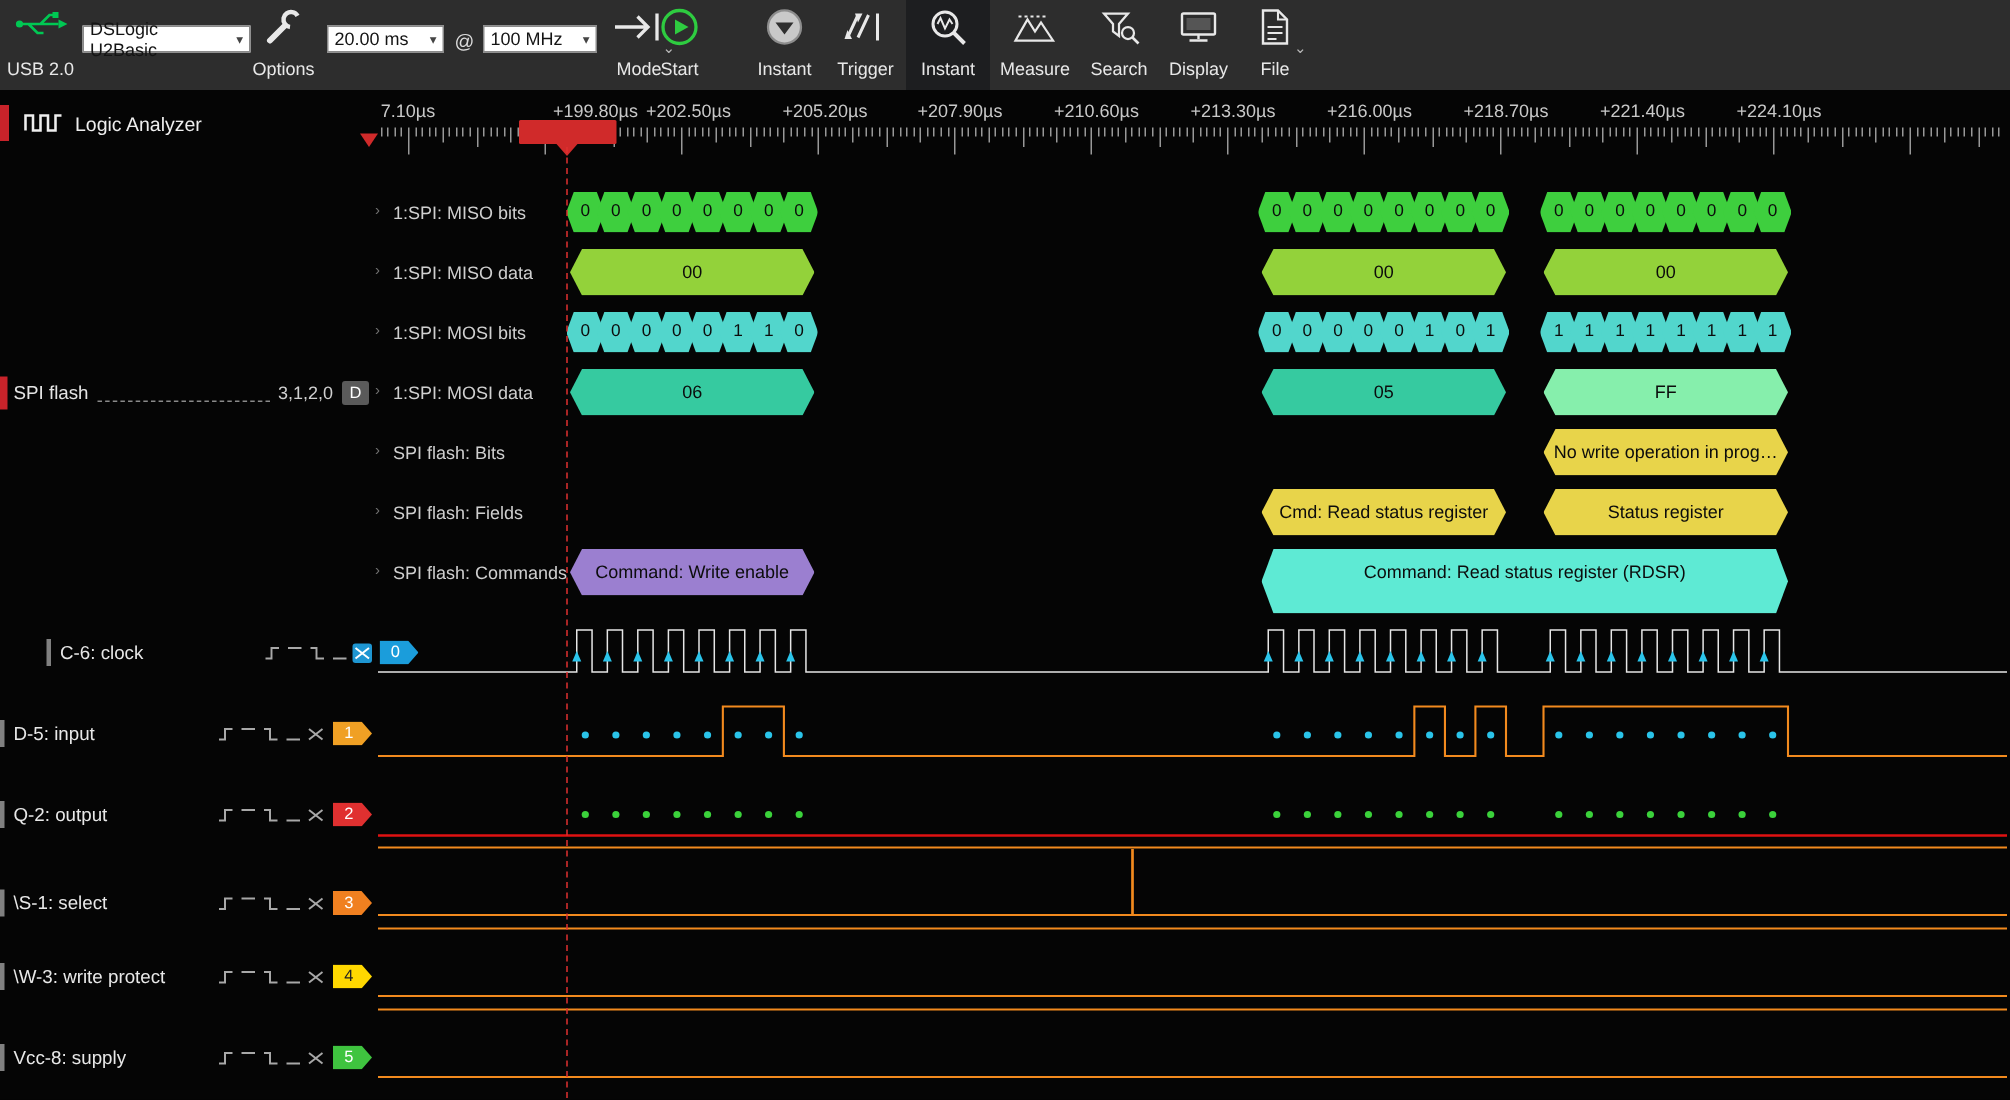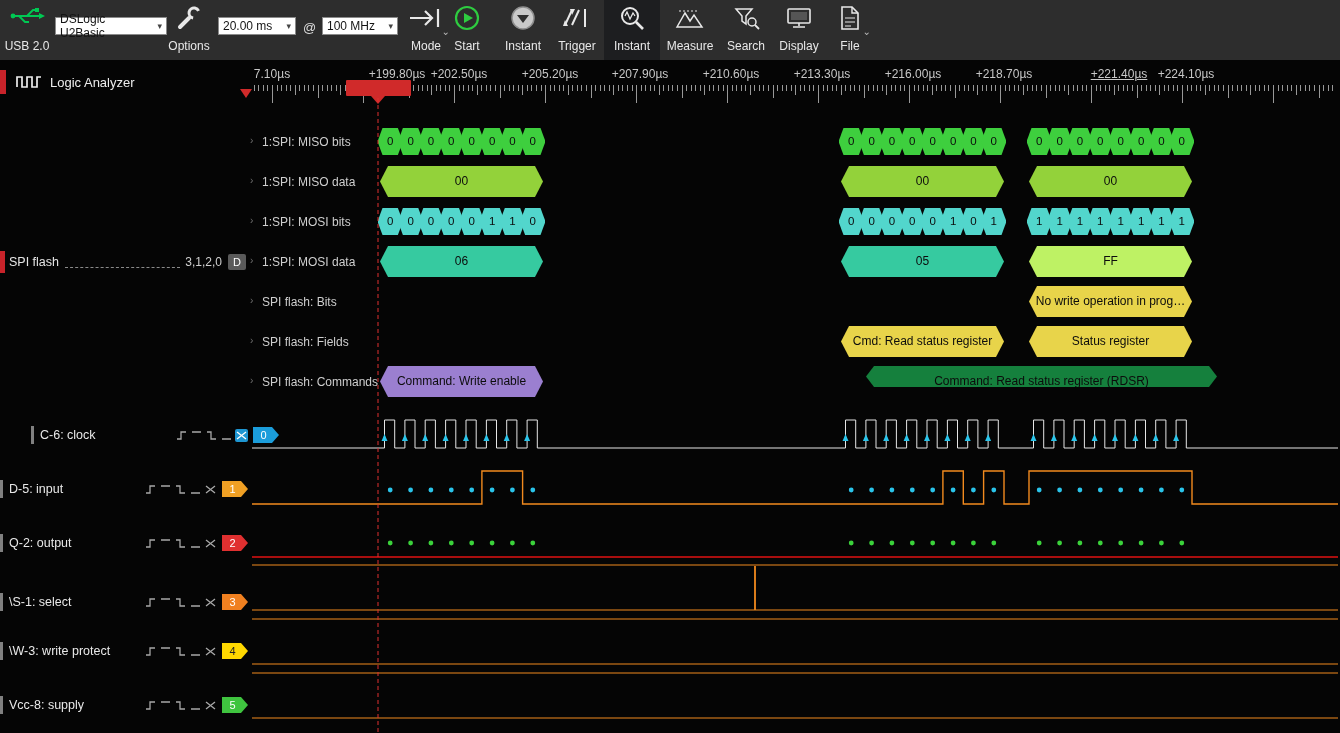--- a/index.html
+++ b/index.html
@@ -93,21 +93,21 @@
   </div>
 
   <div class="tbcol" style="left:402px;width:48px;">
     <svg width="36" height="26" viewBox="0 0 36 26">
       <path d="M2 13 H24 M17 6 L24 13 L17 20 M30 4 V22" stroke="#e8e8e8" stroke-width="2.2" fill="none"></path>
     </svg>
     <span class="tbcaret">⌄</span>
     <span class="lbl">Mode</span>
   </div>
 
-  <div class="tbcol" style="left:445px;width:44px;">
+  <div class="tbcol" style="left:431px;width:44px;">
     <svg width="28" height="28" viewBox="0 0 28 28">
       <circle cx="14" cy="13" r="11" stroke="#2ecc40" stroke-width="2.2" fill="none"></circle>
       <polygon points="11,8 20,13 11,18" fill="#2ecc40"></polygon>
     </svg>
     <span class="lbl">Start</span>
   </div>
 
   <div class="tbcol" style="left:498px;width:50px;">
     <svg width="28" height="28" viewBox="0 0 28 28">
       <circle cx="14" cy="13" r="11" fill="#c9c9c9" stroke="#8d8d8d" stroke-width="1.5"></circle>
@@ -331,21 +331,21 @@
 <div id="stage" style="position:absolute;inset:0;">
     <div class="rlabel" style="left: 272px;">7.10µs</div>
     <div class="rlabel" style="left: 357px; margin-left: 40px;">+199.80µs</div>
     <div class="rlabel" style="left: 459px;">+202.50µs</div>
     <div class="rlabel" style="left: 550px;">+205.20µs</div>
     <div class="rlabel" style="left: 640px;">+207.90µs</div>
     <div class="rlabel" style="left: 731px;">+210.60µs</div>
     <div class="rlabel" style="left: 822px;">+213.30µs</div>
     <div class="rlabel" style="left: 913px;">+216.00µs</div>
     <div class="rlabel" style="left: 1004px;">+218.70µs</div>
-    <div class="rlabel" style="left: 1119px; text-decoration: underline;">+221.40µs</div>
+    <div class="rlabel" style="left: 1095px;">+221.40µs</div>
     <div class="rlabel" style="left: 1186px;">+224.10µs</div>
     <div class="tick" style="left: 253.8px; height: 6px;"></div>
     <div class="tick" style="left: 258.4px; height: 6px;"></div>
     <div class="tick" style="left: 262.9px; height: 6px;"></div>
     <div class="tick" style="left: 267.4px; height: 6px;"></div>
     <div class="tick" style="left: 272px; height: 18px;"></div>
     <div class="tick" style="left: 276.6px; height: 6px;"></div>
     <div class="tick" style="left: 281.1px; height: 6px;"></div>
     <div class="tick" style="left: 285.6px; height: 6px;"></div>
     <div class="tick" style="left: 290.2px; height: 6px;"></div>
@@ -638,26 +638,26 @@
     <div class="hexbit" style="left: 1169.1px; top: 128px; width: 25.4px; height: 27px; line-height: 27px; background: rgb(62, 207, 62);">0</div>
     <div class="hexbox" style="left: 1029px; top: 166px; width: 163px; height: 31px; line-height: 31px; background: rgb(147, 210, 58);">00</div>
     <div class="hexbit" style="left: 1026.5px; top: 208px; width: 25.4px; height: 27px; line-height: 27px; background: rgb(82, 214, 204);">1</div>
     <div class="hexbit" style="left: 1046.9px; top: 208px; width: 25.4px; height: 27px; line-height: 27px; background: rgb(82, 214, 204);">1</div>
     <div class="hexbit" style="left: 1067.3px; top: 208px; width: 25.4px; height: 27px; line-height: 27px; background: rgb(82, 214, 204);">1</div>
     <div class="hexbit" style="left: 1087.6px; top: 208px; width: 25.4px; height: 27px; line-height: 27px; background: rgb(82, 214, 204);">1</div>
     <div class="hexbit" style="left: 1108px; top: 208px; width: 25.4px; height: 27px; line-height: 27px; background: rgb(82, 214, 204);">1</div>
     <div class="hexbit" style="left: 1128.4px; top: 208px; width: 25.4px; height: 27px; line-height: 27px; background: rgb(82, 214, 204);">1</div>
     <div class="hexbit" style="left: 1148.8px; top: 208px; width: 25.4px; height: 27px; line-height: 27px; background: rgb(82, 214, 204);">1</div>
     <div class="hexbit" style="left: 1169.1px; top: 208px; width: 25.4px; height: 27px; line-height: 27px; background: rgb(82, 214, 204);">1</div>
-    <div class="hexbox" style="left: 1029px; top: 246px; width: 163px; height: 31px; line-height: 31px; background: #bef264;">FF</div>
+    <div class="hexbox" style="left: 1029px; top: 246px; width: 163px; height: 31px; line-height: 31px; background: #86efac;">FF</div>
     <div class="hexbox" style="left: 1029px; top: 286px; width: 163px; height: 31px; line-height: 31px; background: rgb(232, 212, 74);">No write operation in prog…</div>
     <div class="hexbox" style="left: 841px; top: 326px; width: 163px; height: 31px; line-height: 31px; background: rgb(232, 212, 74);">Cmd: Read status register</div>
     <div class="hexbox" style="left: 1029px; top: 326px; width: 163px; height: 31px; line-height: 31px; background: rgb(232, 212, 74);">Status register</div>
     <div class="hexbox" style="left: 380px; top: 366px; width: 163px; height: 31px; line-height: 31px; background: rgb(155, 127, 208);">Command: Write enable</div>
-    <div class="hexbox" style="left: 866px; top: 366px; width: 351px; height: 21px; line-height: 31px; background: #15803d;">Command: Read status register (RDSR)</div>
+    <div class="hexbox" style="left: 841px; top: 366px; width: 351px; height: 43px; line-height: 31px; background: #5eead4;">Command: Read status register (RDSR)</div>
   </div>
 <div class="flag"></div>
 <div class="flagtip"></div>
 <div class="lmark"></div>
 <svg id="wave-svg" width="1340" height="733">
     <path d="M252 448 L384.5 448 L384.5 420 L394.7 420 L394.7 448 L404.9 448 L404.9 420 L415.0 420 L415.0 448 L425.2 448 L425.2 420 L435.4 420 L435.4 448 L445.6 448 L445.6 420 L455.8 420 L455.8 448 L466.0 448 L466.0 420 L476.2 420 L476.2 448 L486.4 448 L486.4 420 L496.5 420 L496.5 448 L506.7 448 L506.7 420 L516.9 420 L516.9 448 L527.1 448 L527.1 420 L537.3 420 L537.3 448 L845.5 448 L845.5 420 L855.7 420 L855.7 448 L865.9 448 L865.9 420 L876.0 420 L876.0 448 L886.2 448 L886.2 420 L896.4 420 L896.4 448 L906.6 448 L906.6 420 L916.8 420 L916.8 448 L927.0 448 L927.0 420 L937.2 420 L937.2 448 L947.4 448 L947.4 420 L957.5 420 L957.5 448 L967.7 448 L967.7 420 L977.9 420 L977.9 448 L988.1 448 L988.1 420 L998.3 420 L998.3 448 L1033.5 448 L1033.5 420 L1043.7 420 L1043.7 448 L1053.9 448 L1053.9 420 L1064.0 420 L1064.0 448 L1074.2 448 L1074.2 420 L1084.4 420 L1084.4 448 L1094.6 448 L1094.6 420 L1104.8 420 L1104.8 448 L1115.0 448 L1115.0 420 L1125.2 420 L1125.2 448 L1135.4 448 L1135.4 420 L1145.5 420 L1145.5 448 L1155.7 448 L1155.7 420 L1165.9 420 L1165.9 448 L1176.1 448 L1176.1 420 L1186.3 420 L1186.3 448 L1338 448" stroke="#e6e6e6" stroke-width="1" fill="none"></path>
     <polygon points="381.5,441 387.5,441 384.5,434" fill="#2ac4ea"></polygon>
     <polygon points="401.9,441 407.9,441 404.9,434" fill="#2ac4ea"></polygon>
     <polygon points="422.2,441 428.2,441 425.2,434" fill="#2ac4ea"></polygon>
     <polygon points="442.6,441 448.6,441 445.6,434" fill="#2ac4ea"></polygon>

